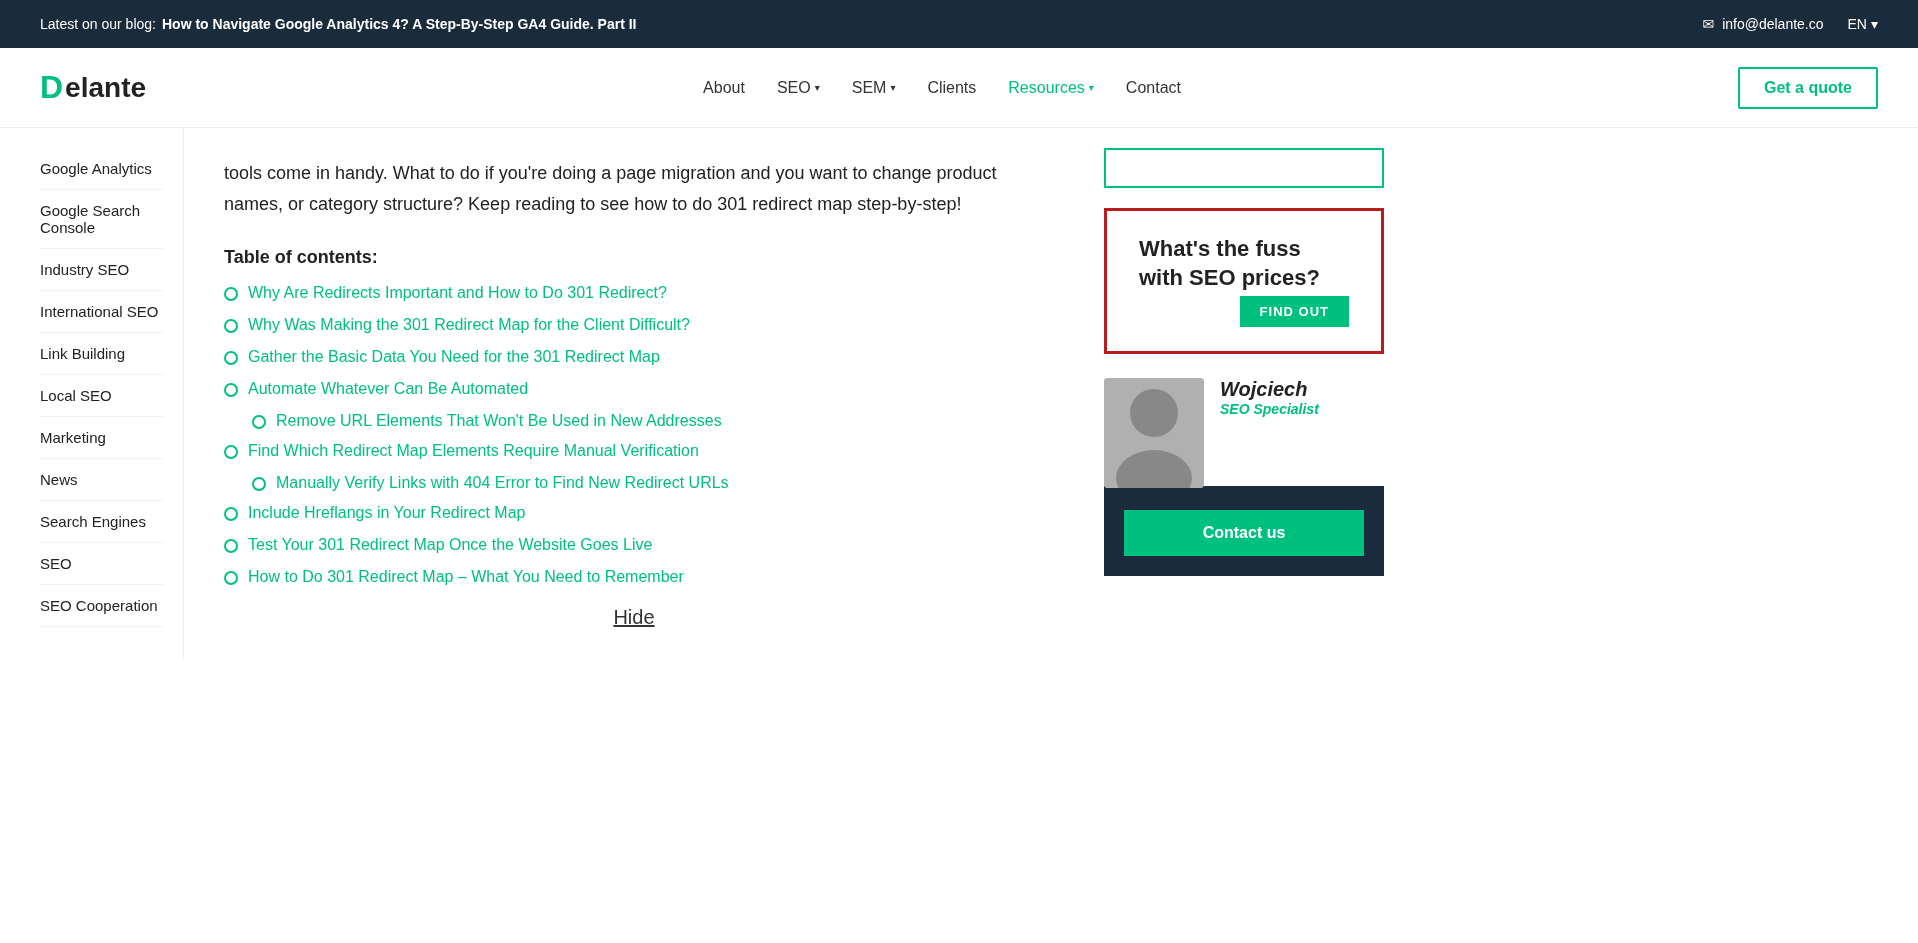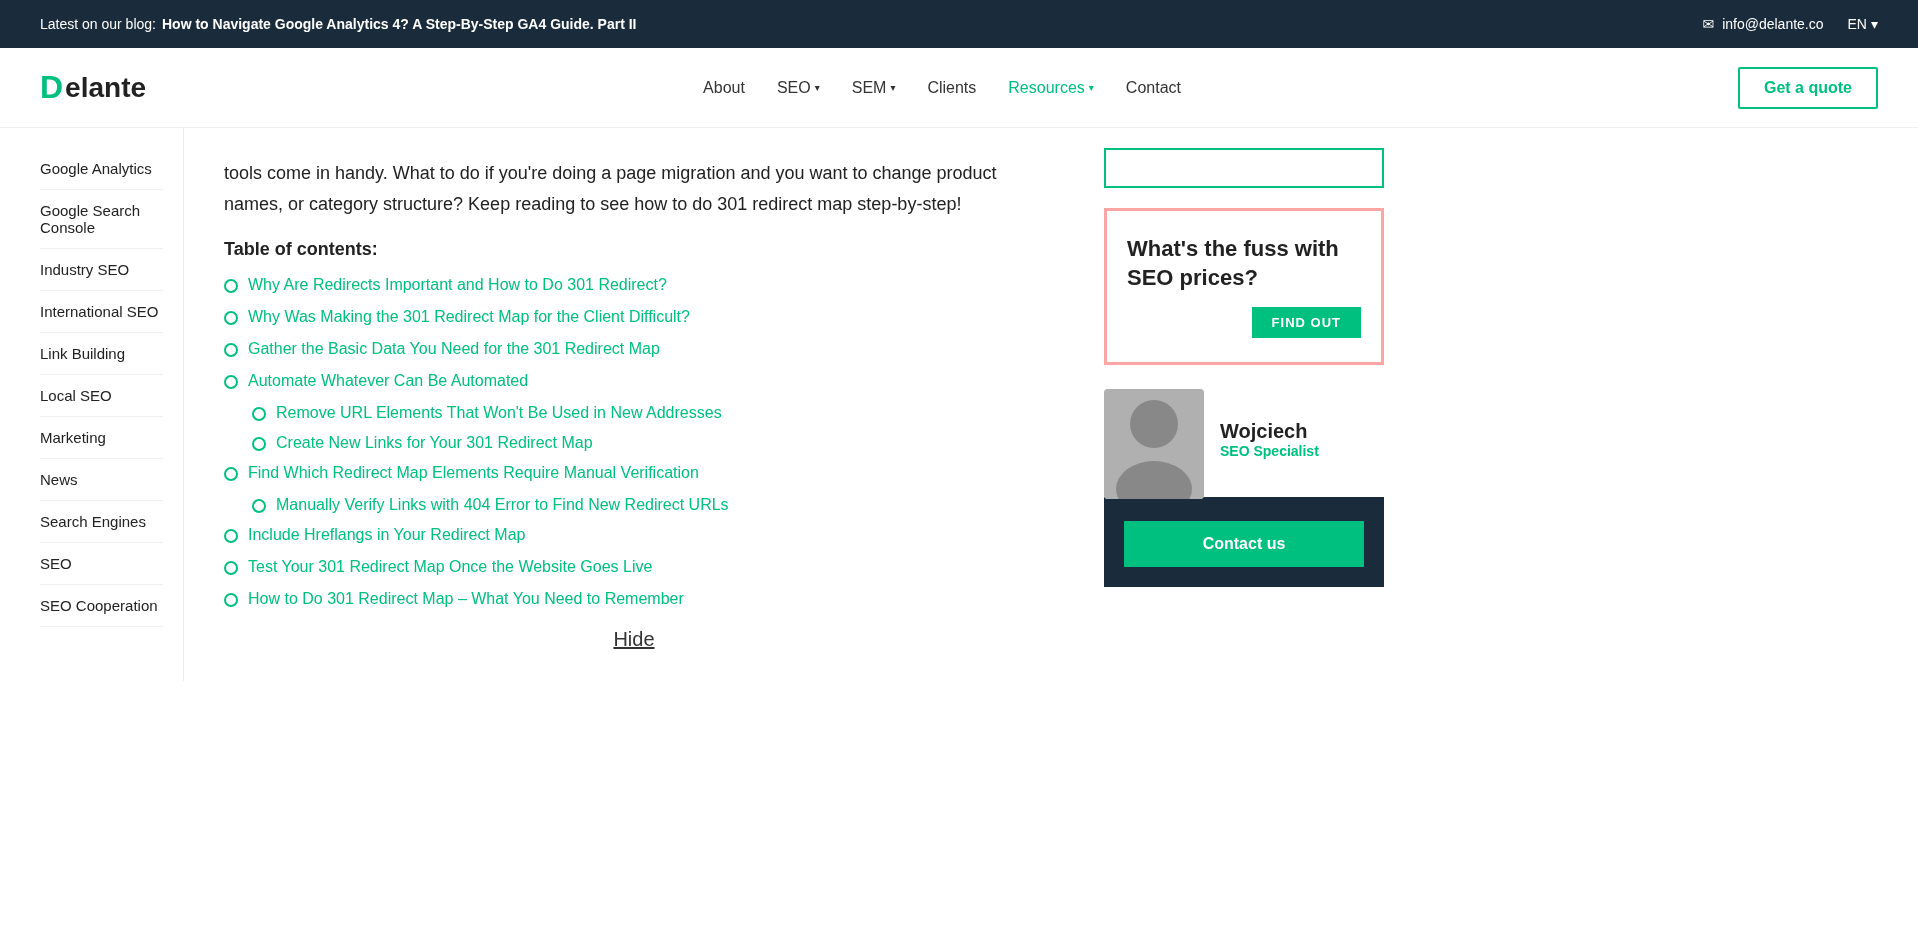--- a/index.html
+++ b/index.html
@@ -75,21 +75,21 @@
     
     .content {
       flex: 1;
       padding: 30px 40px;
       max-width: 900px;
     }
     .intro-text {
       font-size: 18px;
       line-height: 1.7;
       color: #222;
-      margin-bottom: 20px;
+      margin-bottom: 28px;
     }
     .toc-label {
       font-size: 18px;
       font-weight: bold;
       color: #222;
       margin-bottom: 16px;
     }
     .toc-list { list-style: none; }
     .toc-item {
       display: flex;
@@ -130,26 +130,26 @@
     
     .subscribe-box {
       border: 2px solid #00c07f;
       padding: 16px;
       margin-bottom: 20px;
       min-height: 40px;
     }
 
     
     .seo-prices-box {
-      border: 3px solid #fca5a5;
-      padding: 24px 20px;
+      border: 3px solid #b91c1c;
+      padding: 24px 32px;
       margin-bottom: 24px;
       display: flex;
       flex-direction: column;
-      gap: 15px;
+      gap: 4px;
     }
     .seo-prices-title {
       font-size: 22px;
       font-weight: bold;
       color: #222;
       line-height: 1.3;
     }
     .find-out-btn {
       background: #00c07f;
       color: #fff;
@@ -161,23 +161,24 @@
       letter-spacing: 1px;
       align-self: flex-end;
     }
 
     
     .expert-card {
       position: relative;
     }
     .expert-top {
       display: flex;
-      align-items: center;
+      align-items: flex-start;
       gap: 16px;
       margin-bottom: 0;
+      font-style: italic;
     }
     .expert-avatar {
       width: 100px;
       height: 110px;
       background: #ccc;
       border-radius: 4px;
       overflow: hidden;
       flex-shrink: 0;
       display: flex;
       align-items: center;
@@ -330,24 +331,20 @@
 
       <li>
         <div class="toc-item">
           <div class="circle"></div>
           <a class="toc-link" href="#">Automate Whatever Can Be Automated</a>
         </div>
         <ul class="toc-list toc-sub">
           <li class="toc-item">
             <div class="circle"></div>
             <a class="toc-link" href="#">Remove URL Elements That Won't Be Used in New Addresses</a>
-          </li>
-          <li class="toc-item">
-            <div class="circle"></div>
-            <a class="toc-link" href="#">Create New Links for Your 301 Redirect Map</a>
           </li>
         </ul>
       </li>
 
       <li>
         <div class="toc-item">
           <div class="circle"></div>
           <a class="toc-link" href="#">Find Which Redirect Map Elements Require Manual Verification</a>
         </div>
         <ul class="toc-list toc-sub">

